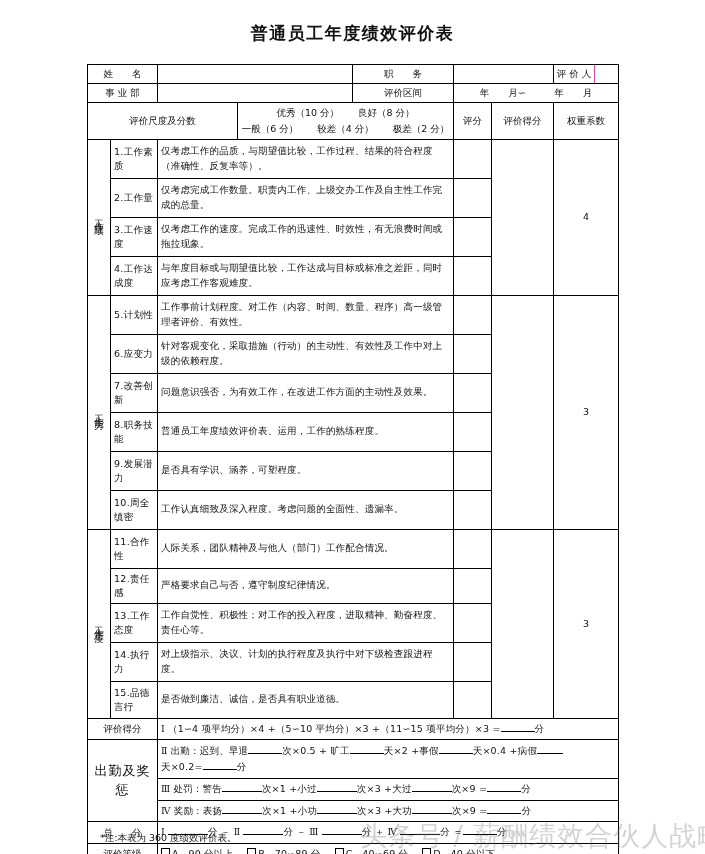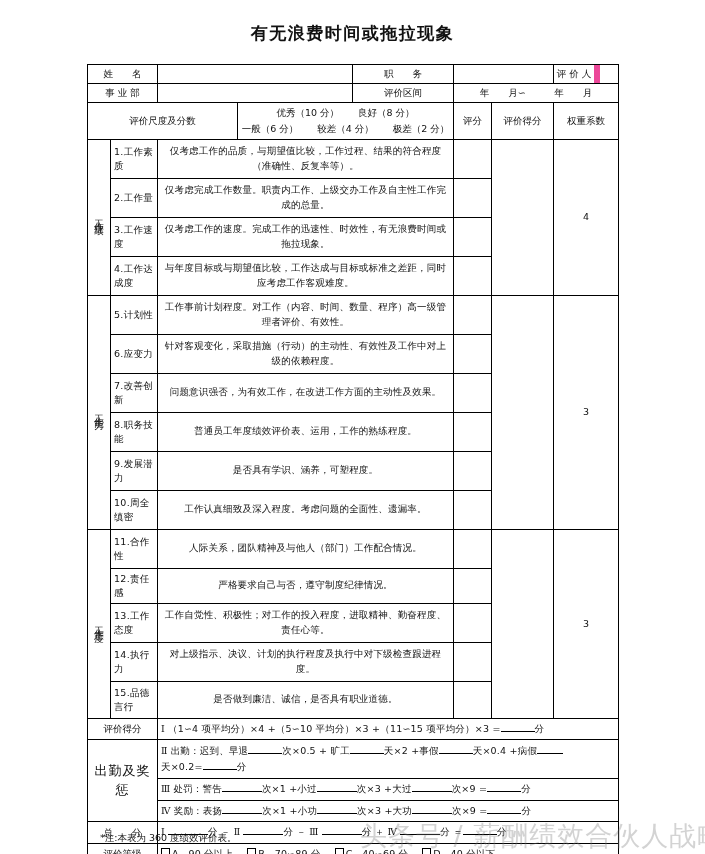--- a/index.html
+++ b/index.html
@@ -69,21 +69,21 @@
     line-height: 1.6;
     font-size: 9.5px;
   }
   .itemname {
     text-align: left;
     padding-left: 8px;
     font-size: 9.5px;
     letter-spacing: 0.3px;
   }
   .desc {
-    text-align: center;
+    text-align: left;
     padding: 3px 4px 3px 5px;
     font-size: 9.5px;
     line-height: 1.5;
     letter-spacing: 0.2px;
     margin-top: 12px;
   }
   .weight {
     text-align: center;
     vertical-align: middle;
     font-size: 10px;
@@ -139,21 +139,21 @@
     letter-spacing: 1px;
     white-space: nowrap;
     pointer-events: none;
   }
 </style>
 </head>
 <body>
 
 <div class="page">
 
-  <div class="title">有无浪费时间或拖拉现象</div>
+  <div class="title">普通员工年度绩效评价表</div>
 
   <table class="form">
     <colgroup>
       <col style="width:23px">
       <col style="width:47px">
       <col style="width:80px">
       <col style="width:115px">
       <col style="width:101px">
       <col style="width:38px">
       <col style="width:62px">
@@ -163,21 +163,21 @@
 
       <tr>
         <td class="ctr" colspan="2">姓　　名</td>
         <td colspan="2"></td>
         <td class="ctr">职　　务</td>
         <td colspan="2"></td>
         <td class="ctr" style="padding:0">
           <table style="width:100%;border-collapse:collapse;table-layout:fixed">
             <tbody>
                 <tr>
-              <td style="border:none;border-right:6px solid #ec4899;width:38px;text-align:center;font-size:9.5px;padding:2px 1px">评 价 人</td>
+              <td style="border:none;border-right:1px solid #ec4899;width:38px;text-align:center;font-size:9.5px;padding:2px 1px">评 价 人</td>
               <td style="border:none;padding:2px 1px"></td>
             </tr>
           </tbody>
             </table>
         </td>
       </tr>
 
       <tr>
         <td class="ctr" colspan="2">事 业 部</td>
         <td colspan="2"></td>

